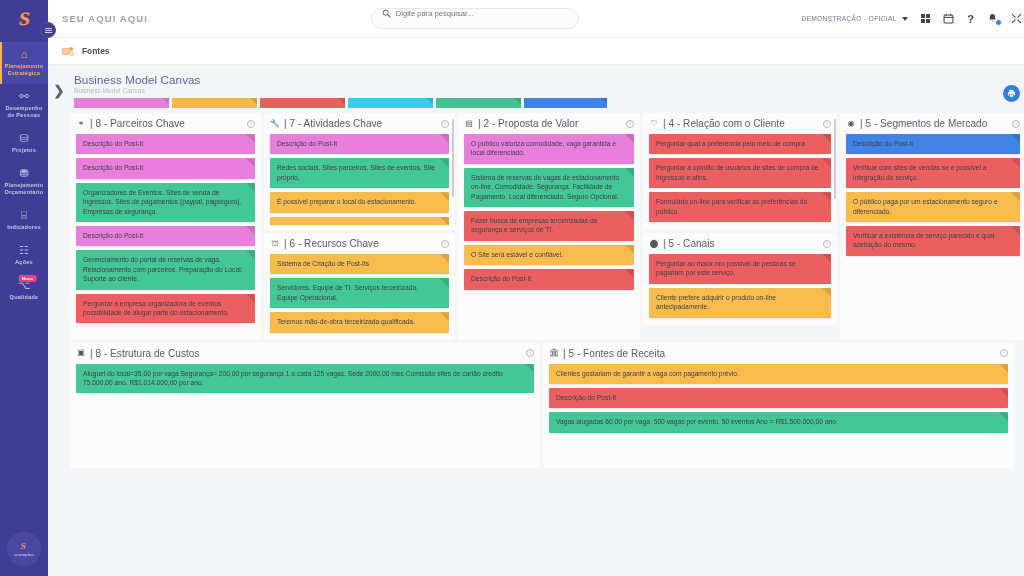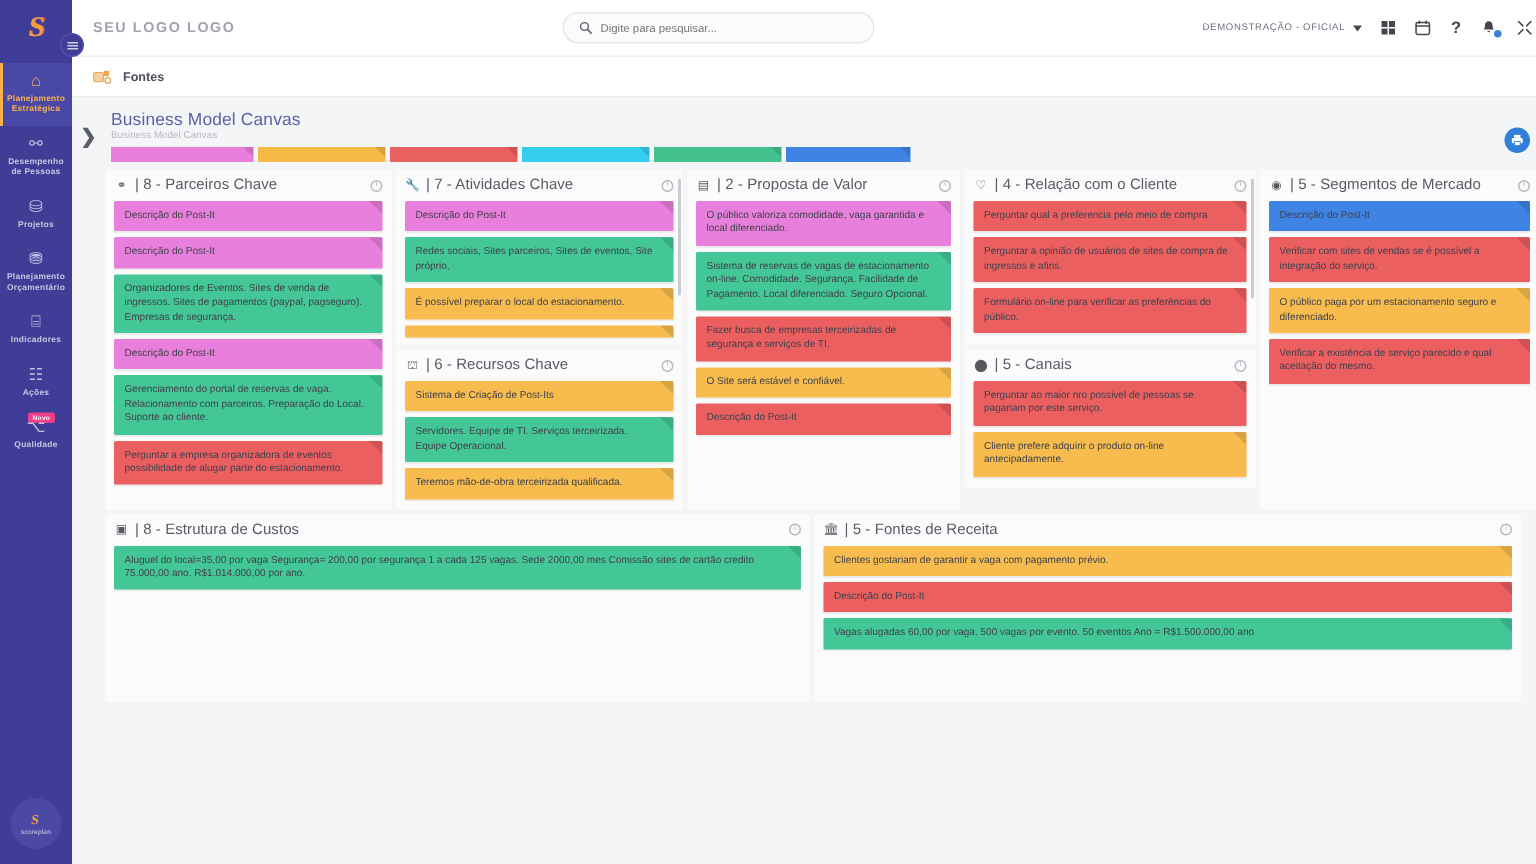--- a/index.html
+++ b/index.html
@@ -69,21 +69,21 @@
   .main{ flex:1; display:flex; flex-direction:column; background:#f4f5f7; }
 
   .topbar{
     height:38px; background:#fff; display:flex; align-items:center;
     border-bottom:1px solid #eceded; padding:0 14px;
   }
   .brand{ font-size:9.5px; font-weight:bold; letter-spacing:1.1px; color:#9fa2ae; }
   .search-wrap{ flex:1; display:flex; justify-content:center; }
   .search{
     width:208px; height:21px; border:1px solid #e6e7ea; border-radius:11px;
-    background:#fbfbfc; display:flex; align-items:center; gap:5px; padding:0 10px;
+    background:#fbfbfc; display:flex; align-items:flex-start; gap:5px; padding:0 10px;
   }
   .search svg{ flex:none; }
   .search input{
     border:0; outline:0; background:transparent; font-size:7.6px; color:#a7a9b4;
     font-family:"Liberation Sans", sans-serif; width:100%;
   }
   .tb-right{ display:flex; align-items:center; gap:13px; }
   .tb-user{ font-size:6.4px; letter-spacing:.45px; color:#6f7380; display:flex;align-items:center;gap:5px;}
   .chev{ width:0;height:0;border-left:3.5px solid transparent;border-right:3.5px solid transparent;border-top:4px solid #44464f;}
   .tb-ic{ color:#44464f; display:flex; align-items:center; cursor:pointer; position:relative;}
@@ -229,21 +229,21 @@
 
     <div class="sb-foot">
       <span class="m">S</span>
       <span class="t">scoreplan</span>
     </div>
   </div>
 
   <div class="main">
 
     <div class="topbar">
-      <div class="brand">SEU LOGO LOGO</div>
+      <div class="brand">SEU AQUI AQUI</div>
       <div class="search-wrap">
         <div class="search">
           <svg width="9" height="9" viewBox="0 0 16 16">
             <circle cx="6.5" cy="6.5" r="4.6" fill="none" stroke="#5b5e69" stroke-width="1.7"></circle>
             <line x1="10" y1="10" x2="14.5" y2="14.5" stroke="#5b5e69" stroke-width="1.9" stroke-linecap="round"></line>
           </svg>
           <input placeholder="Digite para pesquisar..." style="">
         </div>
       </div>
       <div class="tb-right">

